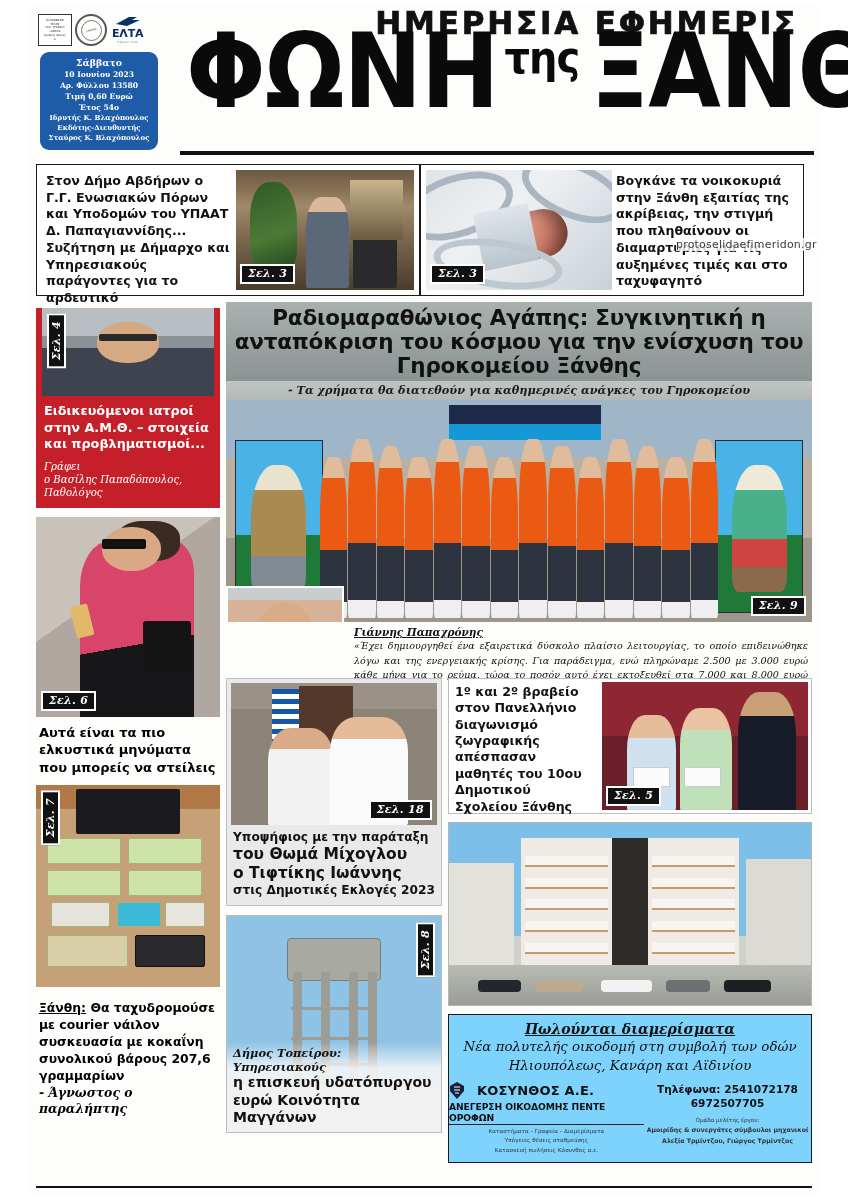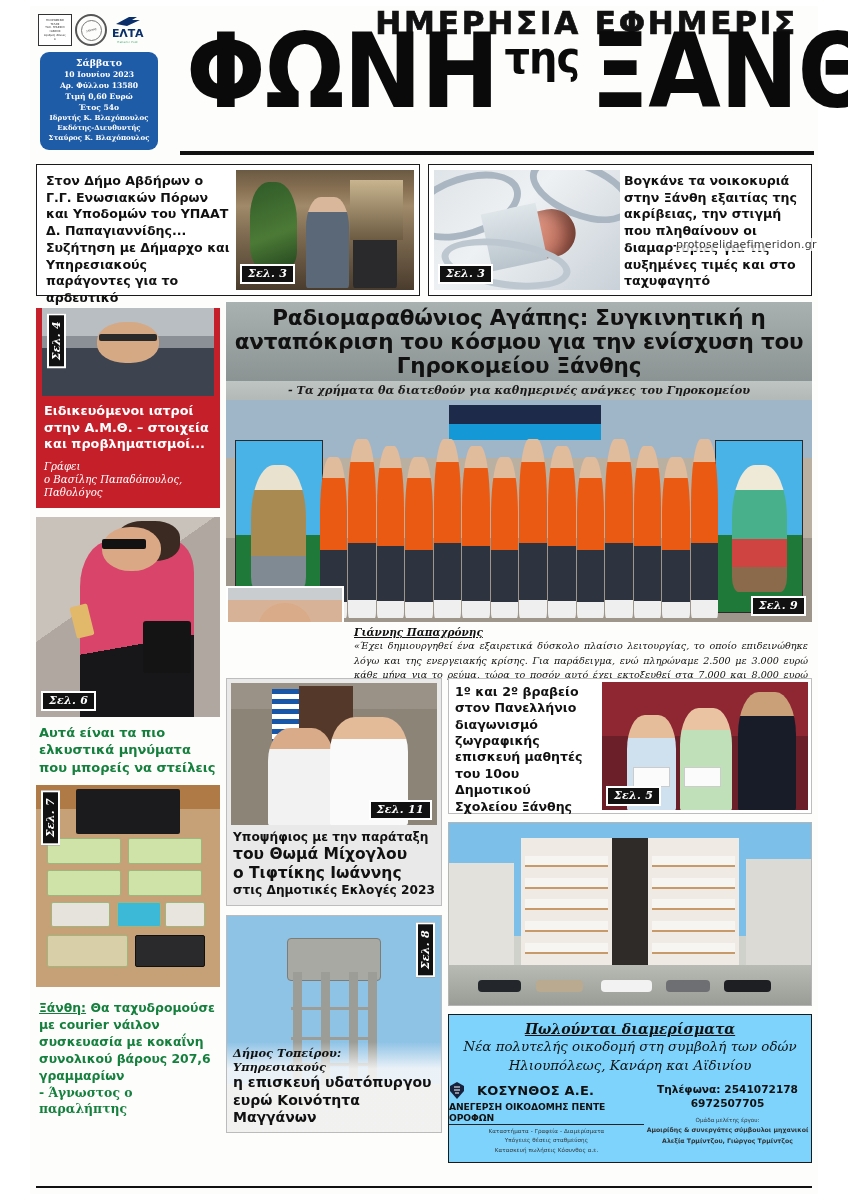--- a/index.html
+++ b/index.html
@@ -103,21 +103,21 @@
     font-family: "DejaVu Serif", serif; font-style: italic; font-weight: bold;
     font-size: 11px; padding: 1px 6px 2px; border: 2px solid #fff;
     letter-spacing: .3px; z-index: 5; white-space: nowrap;
   }
   .sel.vert { writing-mode: vertical-rl; transform: rotate(180deg); padding: 6px 1px; }
 
   
   .ph { background-size: cover; background-position: center; position:relative; overflow:hidden; }
 
   
-  .teasers { position:absolute; left:6px; top:158px; width:776px; height:132px; display:flex; gap:8px; }
+  .teasers { position:absolute; left:6px; top:158px; width:776px; height:132px; display:flex; }
   .teaser { width: 384px; height: 132px; display:flex; padding: 5px; }
   .teaser .txt { flex:1; font-size: 12.6px; font-weight: bold; line-height: 1.33; color:#111; padding: 3px 4px 0 4px;}
   .teaser .pic { width: 178px; position:relative; }
   .teaser.rev { flex-direction: row-reverse; }
   .teaser.rev .pic { width: 186px; }
 
   
   .pic-office {
     background:
       linear-gradient(180deg,#6b5a43 0%,#8b7355 18%,#a08a6a 30%,#7d6a50 55%,#4a3c2d 100%);
@@ -241,38 +241,38 @@
   .pic-woman .body{
     position:absolute; left:24%; top:12%; width:62%; height:88%;
     background: linear-gradient(170deg,#d8446a 0 58%, #17171a 58% 100%);
     border-radius: 26% 18% 0 0;
   }
   .pic-woman .face{ position:absolute; left:36%; top:5%; width:32%; height:22%; border-radius:48%; background:#dba886;}
   .pic-woman .hair{ position:absolute; left:44%; top:2%; width:34%; height:20%; border-radius:40%; background:#3a2a22;}
   .pic-woman .shades{ position:absolute; left:36%; top:11%; width:24%; height:5%; background:#121212; border-radius:2px;}
   .pic-woman .bag{ position:absolute; left:58%; top:52%; width:26%; height:26%; background:#141414; border-radius:3px;}
   .pic-woman .phone{ position:absolute; left:20%; top:44%; width:10%; height:16%; background:#e2b86a; border-radius:2px; transform:rotate(-14deg);}
-  .card h3 { font-size:13px; line-height:1.35; padding: 7px 3px 0; font-weight:bold; color:#15803d;}
+  .card h3 { font-size:13px; line-height:1.35; padding: 7px 3px 0; font-weight:bold; color:#000000;}
 
   .card2 .pic { height: 202px; }
   .pic-drugs { background: linear-gradient(180deg,#b07a46 0 12%, #c6a077 12% 100%); }
   .pic-drugs .safe{ position:absolute; left:22%; top:2%; width:56%; height:22%; background:#1b1b1d; border-radius:2px;}
   .pic-drugs .bag{ position:absolute; background:#cfe2a8; border:1px solid #9fb67c; border-radius:2px;}
   .pic-drugs .b1{left:6%; top:26%; width:40%; height:13%;}
   .pic-drugs .b2{left:50%; top:26%; width:40%; height:13%;}
   .pic-drugs .b3{left:6%; top:42%; width:40%; height:13%;}
   .pic-drugs .b4{left:50%; top:42%; width:40%; height:13%;}
   .pic-drugs .b5{left:8%; top:58%; width:32%; height:12%; background:#e6e2dc;}
   .pic-drugs .b6{left:44%; top:58%; width:24%; height:12%; background:#3bb9d6;}
   .pic-drugs .b7{left:70%; top:58%; width:22%; height:12%; background:#e8e4de;}
   .pic-drugs .b8{left:6%; top:74%; width:44%; height:16%; background:#d8cfa8;}
   .pic-drugs .b9{left:54%; top:74%; width:38%; height:16%; background:#2a2a2c; border-color:#111;}
   .card2 h3 { font-size:12.4px; line-height:1.36; padding: 13px 3px 0; font-weight: bold;}
   .card2 h3 .u { text-decoration: underline; }
-  .card2 .ital { font-family:"DejaVu Serif", serif; font-weight:bold; }
+  .card2 .ital { font-family:"DejaVu Serif", serif; font-style: italic; font-weight:bold; }
 
   
   .colM { position:absolute; left:196px; top:672px; width:216px; }
   .mcard { border:1px solid #bdbdbd; background:#e9e9e9; }
   .mcard .pic { height: 142px; position:relative; margin:4px 4px 0; }
   .pic-two { background: linear-gradient(180deg,#9a9287 0 18%, #8d8478 18% 100%); }
   .pic-two .flag{ position:absolute; left:20%; top:4%; width:13%; height:50%; background: repeating-linear-gradient(180deg,#1856a7 0 5px,#fff 5px 10px);}
   .pic-two .door{ position:absolute; left:33%; top:2%; width:26%; height:46%; background:#54382a;}
   .pic-two .m1{ position:absolute; left:18%; bottom:0; width:32%; height:68%; background: linear-gradient(180deg,#d9ab88 0 22%, #f2f2f2 22% 100%); border-radius:34% 34% 2% 2%;}
   .pic-two .m2{ position:absolute; left:48%; bottom:0; width:38%; height:76%; background: linear-gradient(180deg,#e3bb99 0 20%, #fafafa 20% 100%); border-radius:32% 32% 2% 2%;}
@@ -516,21 +516,21 @@
   </div>
 
   <div class="colM">
 
     <div class="mcard">
       <div class="pic ph pic-two">
         <div class="flag"></div>
         <div class="door"></div>
         <div class="m1"></div>
         <div class="m2"></div>
-        <div class="sel" style="right:5px; bottom:5px;">Σελ. 11</div>
+        <div class="sel" style="right:5px; bottom:5px;">Σελ. 18</div>
       </div>
       <div class="cap">
         <div class="l1">Υποψήφιος με την παράταξη</div>
         <div class="l2">του Θωμά Μίχογλου</div>
         <div class="l2">ο Τιφτίκης Ιωάννης</div>
         <div class="l3">στις Δημοτικές Εκλογές 2023</div>
       </div>
     </div>
 
     <div class="tower">
@@ -549,21 +549,21 @@
         <div class="c1">Δήμος Τοπείρου: Υπηρεσιακούς</div>
         <div class="c2">η επισκευή υδατόπυργου</div>
         <div class="c2">ευρώ Κοινότητα Μαγγάνων</div>
       </div>
     </div>
   </div>
 
   <div class="colR">
 
     <div class="award">
-      <div class="txt">1º και 2º βραβείο στον Πανελλήνιο διαγωνισμό ζωγραφικής επισκευή μαθητές του 10ου Δημοτικού Σχολείου Ξάνθης</div>
+      <div class="txt">1º και 2º βραβείο στον Πανελλήνιο διαγωνισμό ζωγραφικής απέσπασαν μαθητές του 10ου Δημοτικού Σχολείου Ξάνθης</div>
       <div class="pic ph pic-award">
         <div class="kid k1"></div>
         <div class="kid k2"></div>
         <div class="kid k3"></div>
         <div class="cert c1"></div>
         <div class="cert c2"></div>
         <div class="sel" style="left:4px; bottom:4px;">Σελ. 5</div>
       </div>
     </div>
 

